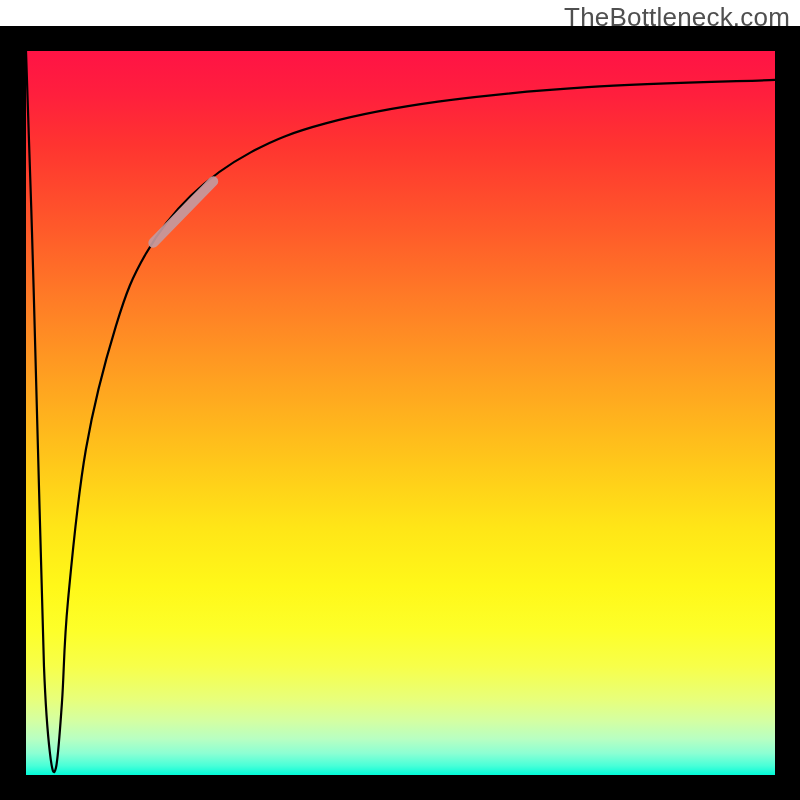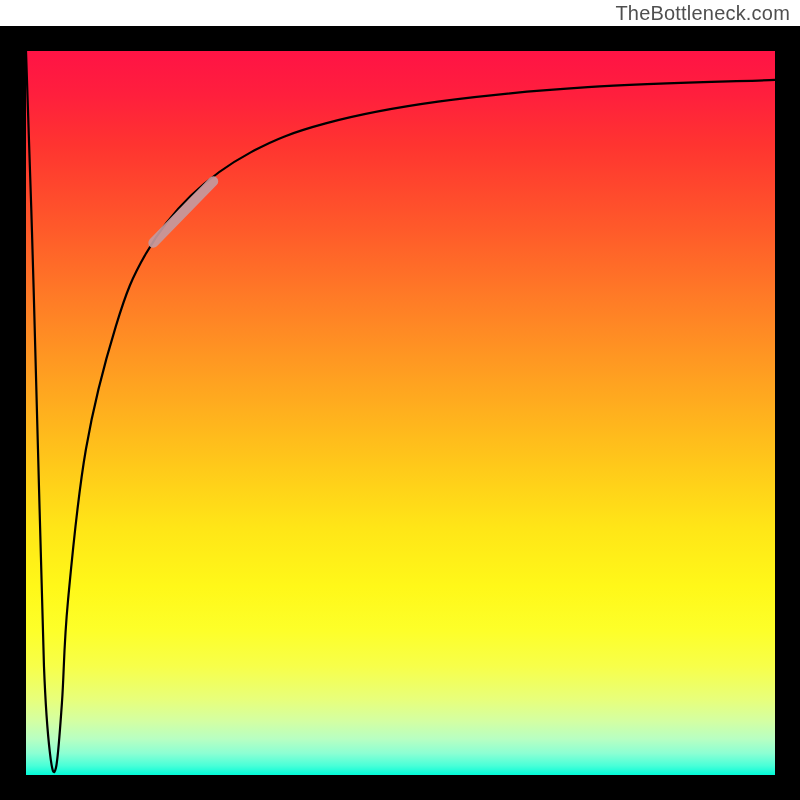--- a/index.html
+++ b/index.html
@@ -8,21 +8,21 @@
     position: relative;
     width: 800px;
     height: 800px;
     background: #ffffff;
   }
   .attribution {
     position: absolute;
     top: 2px;
     right: 10px;
     font-family: Arial, sans-serif;
-    font-size: 20px;
+    font-size: 26px;
     color: #4f4f4f;
     font-weight: 500;
     letter-spacing: 0.2px;
   }
   .outer-frame {
     position: absolute;
     left: 0;
     top: 26px;
     width: 800px;
     height: 774px;

